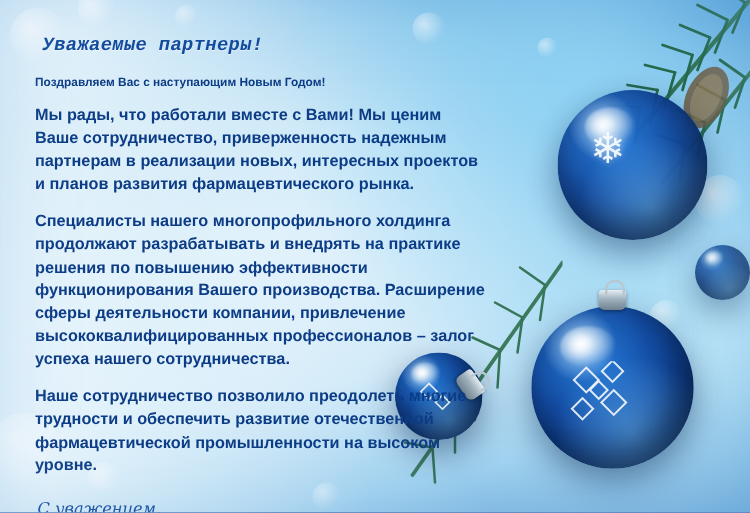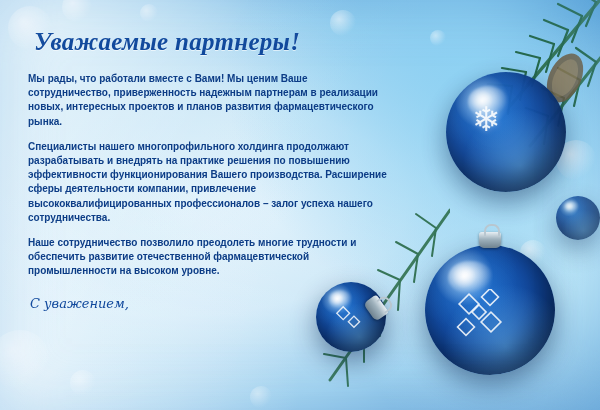--- a/index.html
+++ b/index.html
@@ -117,38 +117,38 @@
   }
   
   .content {
     position: absolute;
     left: 28px;
     top: 22px;
     width: 360px;
     color: #0b2f6b;
   }
   .title {
-    font-family: Liberation Serif, serif;
+    font-family: Liberation Mono, monospace;
     font-style: italic;
     font-weight: bold;
-    font-size: 25px;
+    font-size: 15px;
     color: #10489c;
     letter-spacing: 0.3px;
     margin: 6px 0 16px 6px;
     text-shadow: 0 1px 0 rgba(255,255,255,0.6);
   }
   .lead {
     font-size: 9.5px;
     font-weight: bold;
     color: #0c3c86;
     margin-bottom: 9px;
     line-height: 1.35;
   }
   p.body {
-    font-size: 10px;
+    font-size: 13px;
     font-weight: bold;
     color: #0c3c86;
     line-height: 1.42;
     margin: 0 0 11px 0;
     text-align: left;
   }
   .sign {
     margin-top: 16px;
     margin-left: 2px;
   }
@@ -269,20 +269,21 @@
     <div class="gloss"></div>
     <div class="snowflake-deco" style="left:26px; top:30px;">❄</div>
   </div>
 
   <div class="ball" style="left:556px; top:196px; width:44px; height:44px; opacity:0.85;">
     <div class="gloss"></div>
   </div>
 
   <div class="content">
     <div class="title">Уважаемые партнеры!</div>
+    <div class="lead">Поздравляем Вас с наступающим Новым Годом!</div>
     <p class="body">Мы рады, что работали вместе с Вами! Мы ценим Ваше сотрудничество, приверженность надежным партнерам в реализации новых, интересных проектов и планов развития фармацевтического рынка.</p>
     <p class="body">Специалисты нашего многопрофильного холдинга продолжают разрабатывать и внедрять на практике решения по повышению эффективности функционирования Вашего производства. Расширение сферы деятельности компании, привлечение высококвалифицированных профессионалов – залог успеха нашего сотрудничества.</p>
     <p class="body">Наше сотрудничество позволило преодолеть многие трудности и обеспечить развитие отечественной фармацевтической промышленности на высоком уровне.</p>
 
     <div class="sign">
       <div>С уважением,</div>
 
     </div>
   </div>
 

